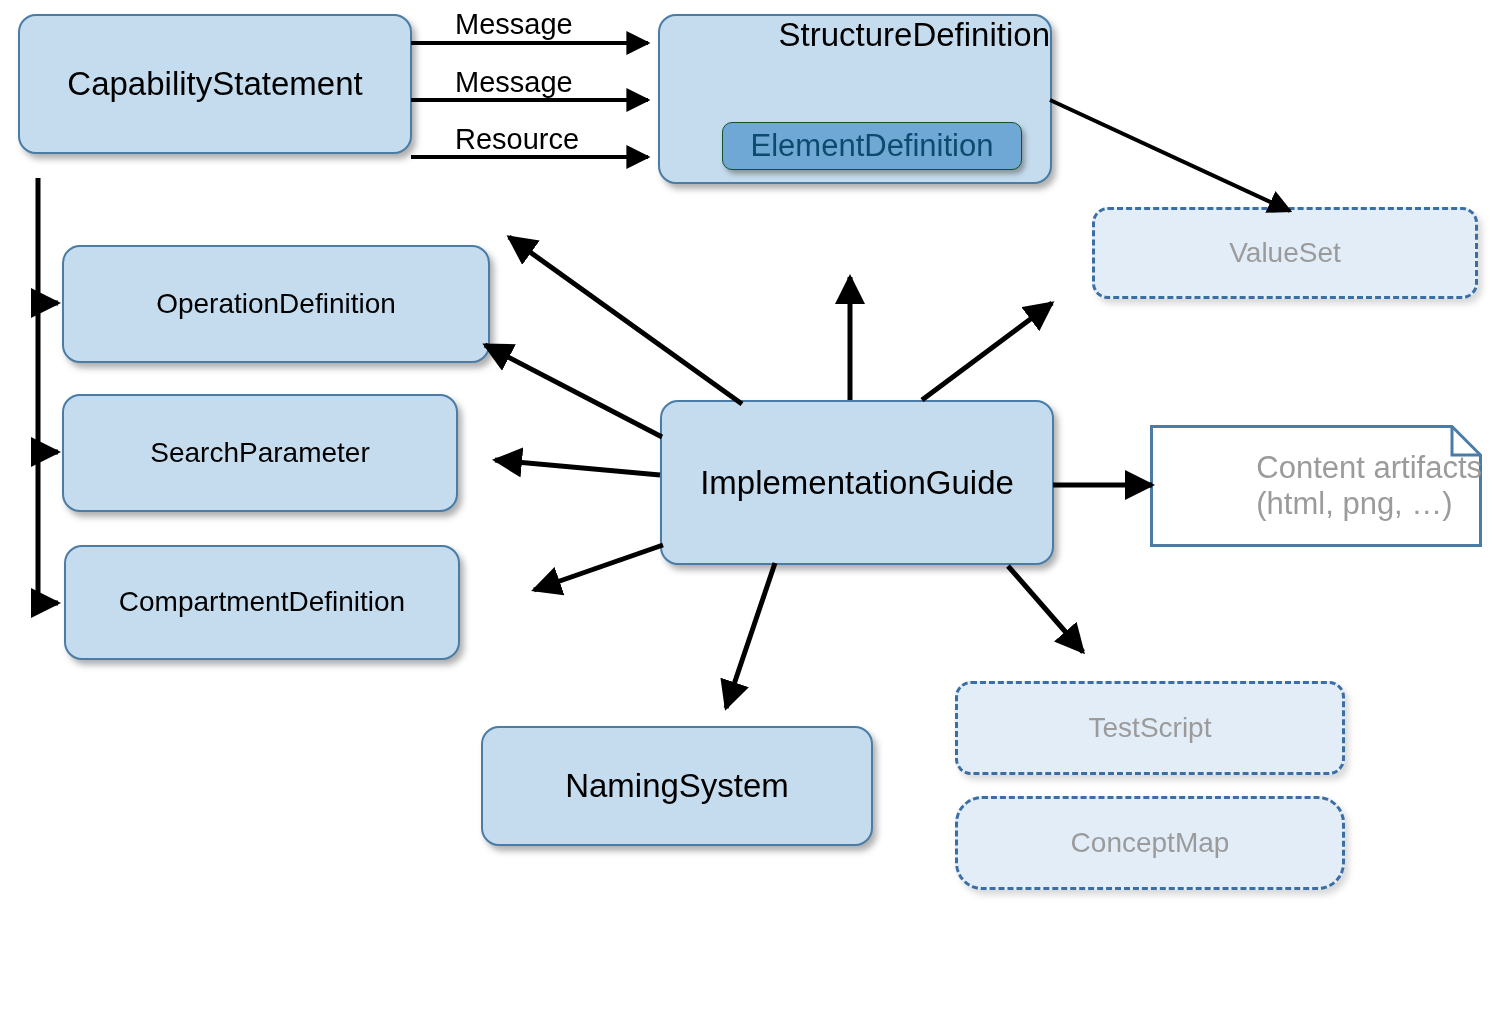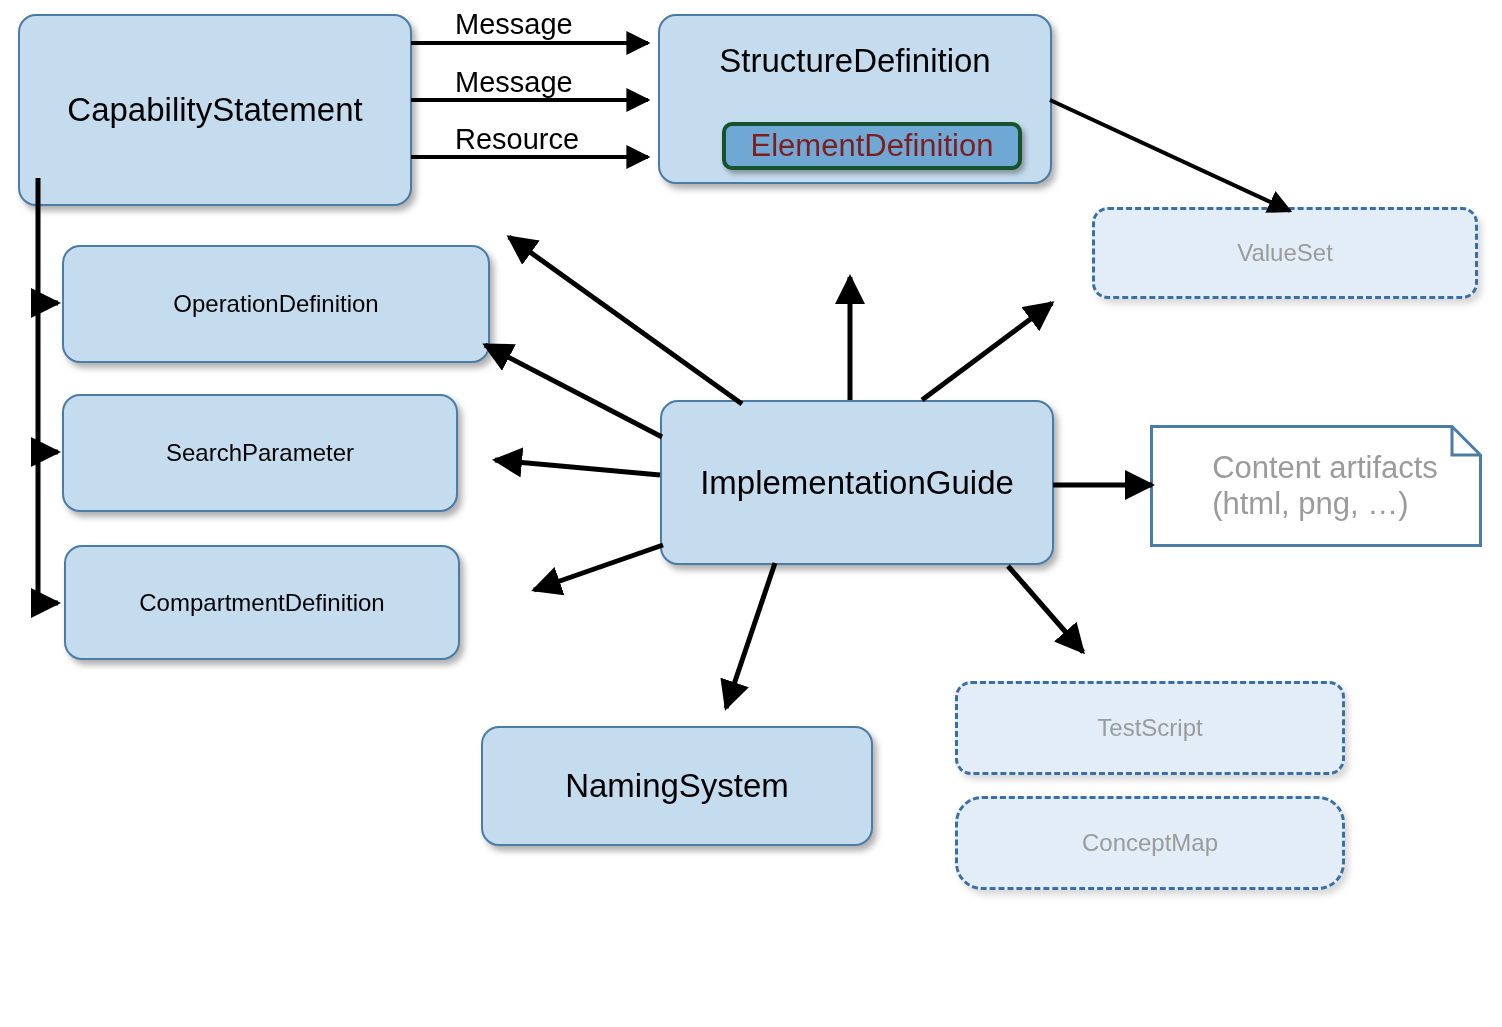--- a/index.html
+++ b/index.html
@@ -38,30 +38,30 @@
   .ghost {
     background: #e2edf7;
     border: 3px dashed #3b6ea5;
     border-radius: 16px;
     color: #9b9b9b;
     box-shadow: 4px 5px 6px rgba(120,120,120,0.28);
   }
   
   .inner {
     background: #6fa8d4;
-    border: 4px solid #14532d;
+    border: 1px solid #14532d;
     border-radius: 10px;
-    color: #7f1d1d;
+    color: #0c4a6e;
     box-shadow: 3px 4px 5px rgba(80,80,80,0.5);
   }
   
   .note {
     background: #ffffff;
     color: #9b9b9b;
-    justify-content: center;
+    justify-content: flex-end;
     text-align: left;
   }
   .note-shape {
     position: absolute;
     left: 0; top: 0;
     width: 100%; height: 100%;
     pointer-events: none;
   }
   .note-text {
     position: relative;
@@ -76,21 +76,21 @@
     pointer-events: none;
     z-index: 5;
   }
   .edge-label {
     position: absolute;
     color: #000000;
     font-size: 29px;
     white-space: nowrap;
   }
   .t31 { font-size: 31px; }
-  .t32 { font-size: 24px; }
+  .t32 { font-size: 28px; }
   .t33 { font-size: 33px; }
 </style>
 </head>
 <body>
 
 <div id="canvas">
 
   <svg class="wires" viewBox="0 0 1502 1027">
     <defs>
       <marker id="ah" viewBox="0 0 10 10" refX="9" refY="5" markerWidth="6" markerHeight="6" orient="auto-start-reverse">
@@ -117,26 +117,26 @@
     <line x1="922" y1="400" x2="1052" y2="303" stroke="#000" stroke-width="5" marker-end="url(#ah)"></line>
     <line x1="1053" y1="485" x2="1152" y2="485" stroke="#000" stroke-width="5" marker-end="url(#ah)"></line>
     <line x1="775" y1="563" x2="726" y2="708" stroke="#000" stroke-width="5" marker-end="url(#ah)"></line>
     <line x1="1008" y1="566" x2="1083" y2="652" stroke="#000" stroke-width="5" marker-end="url(#ah)"></line>
   </svg>
 
   <div class="edge-label" style="left:455px; top:8px;">Message</div>
   <div class="edge-label" style="left:455px; top:66px;">Message</div>
   <div class="edge-label" style="left:455px; top:123px;">Resource</div>
 
-  <div class="node solid t33" style="left:18px; top:14px; width:394px; height:192px;justify-content:center;">
+  <div class="node solid t33" style="left:18px; top:14px; width:394px; height:140px;justify-content:center;">
     <span>CapabilityStatement</span>
   </div>
 
   <div class="node solid" style="left:658px; top:14px; width:394px; height:170px; display:block;">
-    <div class="t33" style="text-align:center; padding-top:26px;">StructureDefinition</div>
+    <div class="t33" style="text-align:right; ">StructureDefinition</div>
     <div class="node inner t31" style="left:62px; top:106px; width:300px; height:48px;">
       <span>ElementDefinition</span>
     </div>
   </div>
 
   <div class="node ghost t32" style="left:1092px; top:207px; width:386px; height:92px;">
     <span>ValueSet</span>
   </div>
 
   <div class="node solid t32" style="left:62px; top:245px; width:428px; height:118px;">

